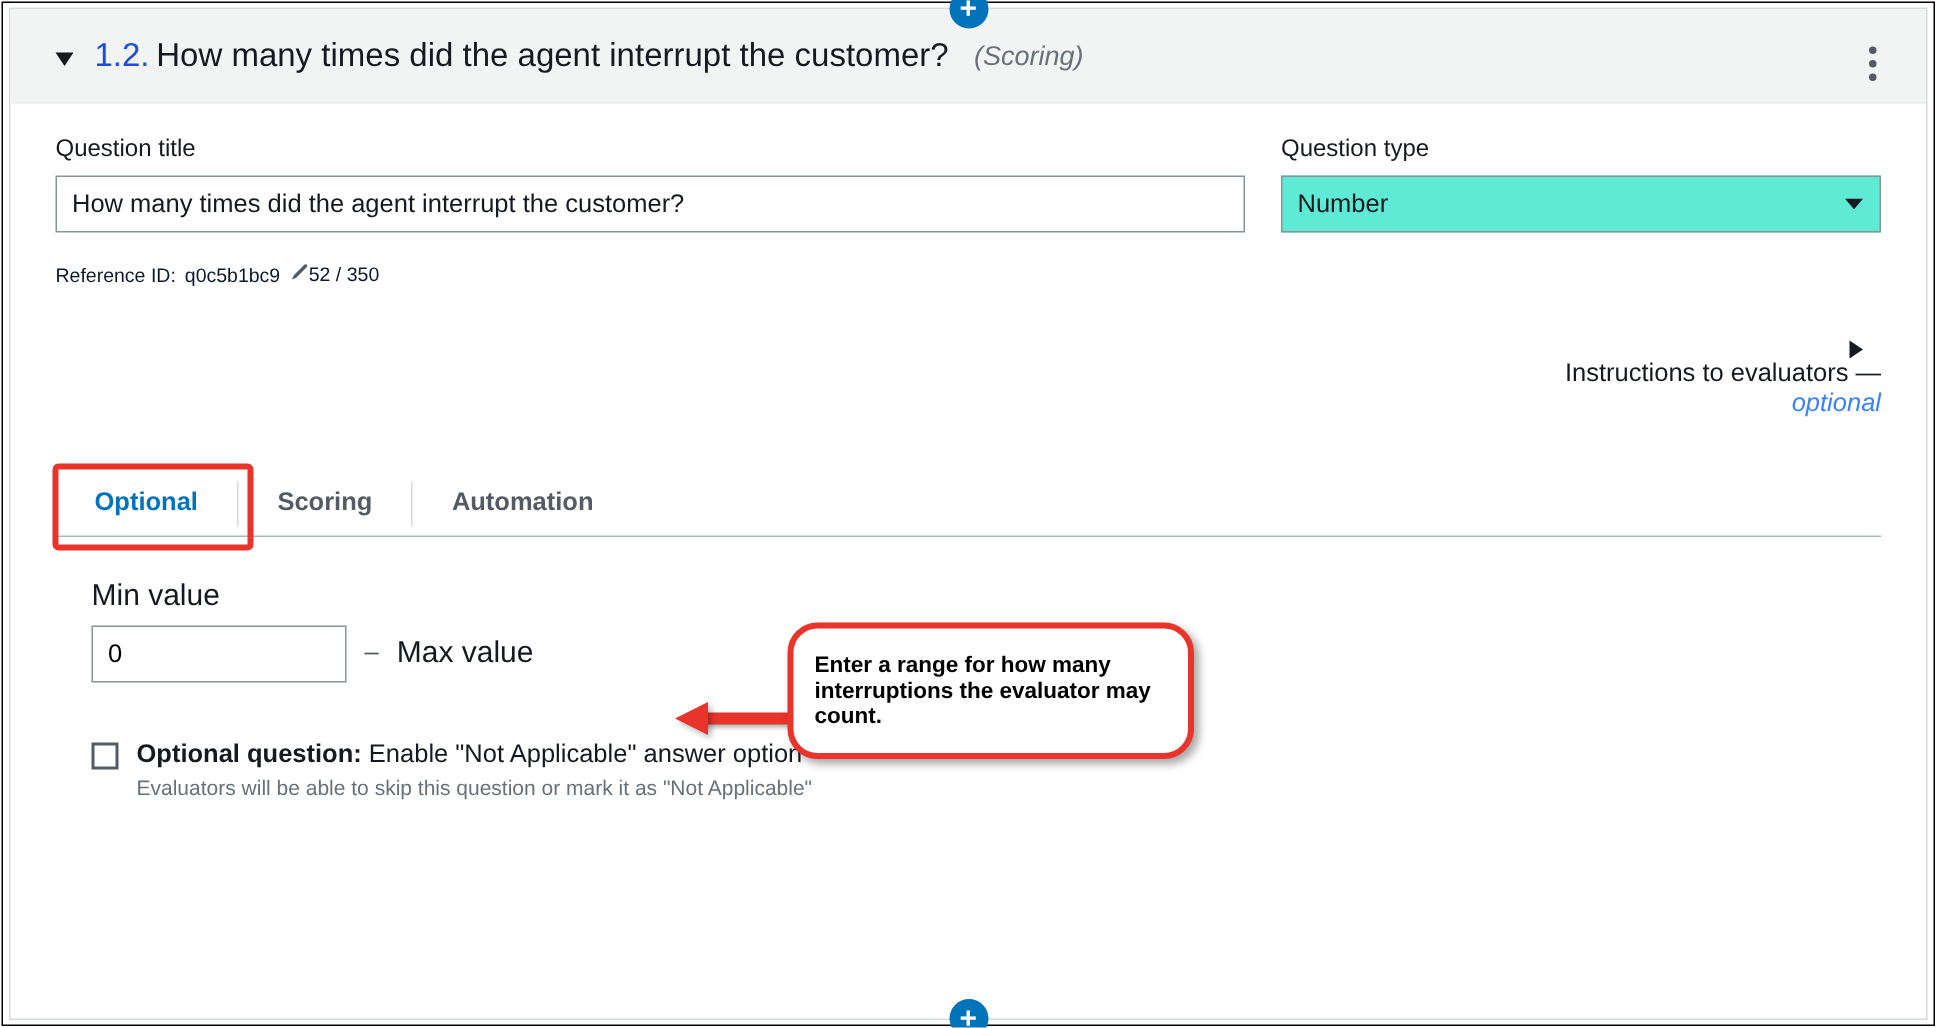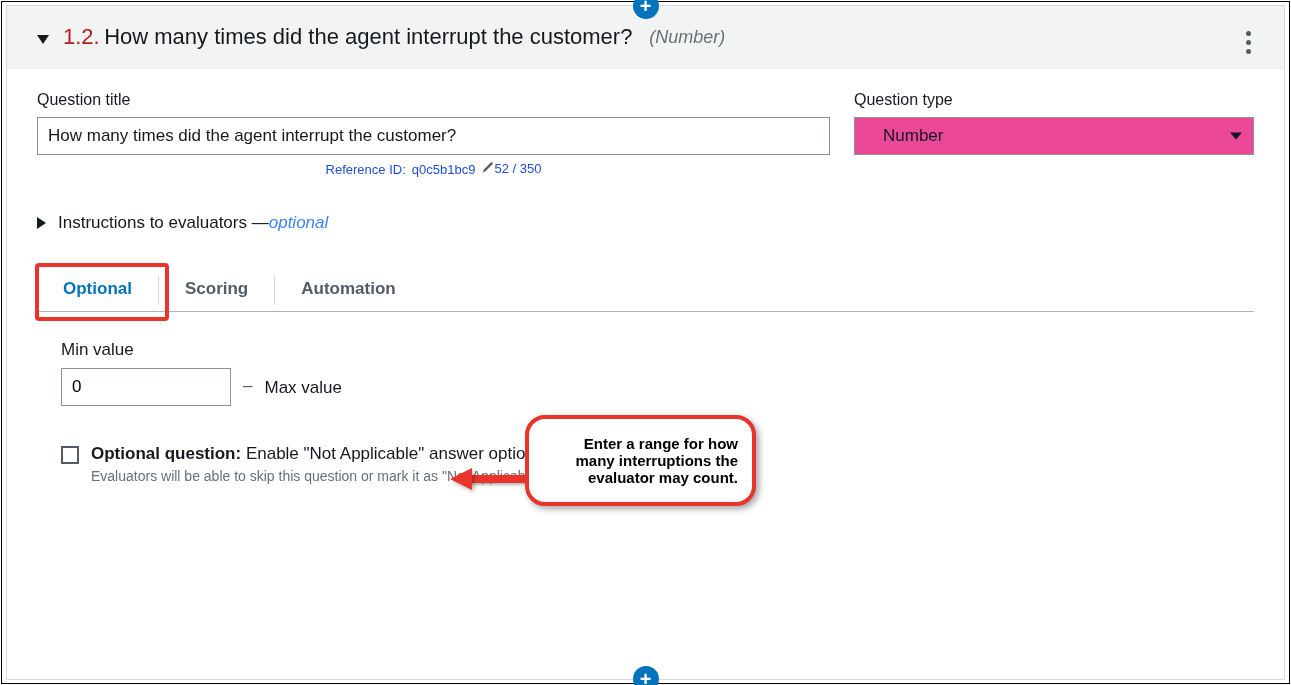--- a/index.html
+++ b/index.html
@@ -59,21 +59,21 @@
   .collapse-toggle {
     width: 0; height: 0;
     border-left: 6px solid transparent;
     border-right: 6px solid transparent;
     border-top: 9px solid #16191f;
     margin-right: 14px;
     margin-top: 4px;
   }
   .question-num {
     font-size: 22px;
-    color: #b91c1c;
+    color: #1d4ed8;
     font-weight: 400;
   }
   .question-text {
     font-size: 22px;
     color: #16191f;
     font-weight: 400;
   }
   .question-type-badge {
     font-size: 18px;
     color: #687078;
@@ -121,55 +121,56 @@
     font-family: inherit;
     color: #16191f;
   }
   .select-wrap {
     position: relative;
     width: 100%;
   }
   .select-input {
     width: 100%;
     border: 1px solid #879596;
-    padding: 8px 32px 8px 28px;
+    padding: 8px 32px 8px 10px;
     font-size: 17px;
     font-family: inherit;
     color: #16191f;
-    background: #ec4899;
+    background: #5eead4;
     text-align: left;
     cursor: pointer;
   }
   .select-caret {
     position: absolute;
     right: 12px;
     top: 50%;
     transform: translateY(-50%);
     width: 0; height: 0;
     border-left: 6px solid transparent;
     border-right: 6px solid transparent;
     border-top: 7px solid #16191f;
   }
   .meta-row {
     display: flex;
-    justify-content: center;
-    margin-top: 6px;
+    justify-content: flex-start;
+    margin-top: 20px;
     font-size: 13px;
-    color: #1d4ed8;
+    color: #0f172a;
   }
   .ref-id { display: flex; align-items: center; gap: 6px; }
   .pencil-icon svg { width: 13px; height: 13px; fill: #545b64; }
 
   .instructions-row {
     margin-top: 36px;
     display: flex;
-    align-items: center;
+    align-items: flex-end;
     font-size: 17px;
     color: #16191f;
     cursor: pointer;
+    flex-direction: column;
   }
   .caret-right {
     width: 0; height: 0;
     border-top: 6px solid transparent;
     border-bottom: 6px solid transparent;
     border-left: 9px solid #16191f;
     margin-right: 12px;
   }
   .optional { font-style: italic; color: #3b82f6; }
 
@@ -210,21 +211,21 @@
   .answers-pane {
     padding: 28px 0 0 24px;
   }
   .range-row {
     display: flex;
     align-items: flex-end;
     gap: 0;
   }
   .range-field { }
   .range-label {
-    font-size: 17px;
+    font-size: 20px;
     color: #16191f;
     display: block;
     margin-bottom: 8px;
   }
   .range-input {
     width: 170px;
     border: 1px solid #879596;
     padding: 8px 10px;
     font-size: 17px;
     font-family: inherit;
@@ -232,26 +233,26 @@
   .range-dash {
     padding: 0 12px 10px 12px;
     font-size: 17px;
     color: #545b64;
   }
 
   .callout {
     position: absolute;
     top: 415px;
     left: 525px;
-    width: 231px;
+    width: 271px;
     background: #fff;
     border: 4px solid #e8342b;
     border-radius: 20px;
     padding: 16px 14px;
-    text-align: right;
+    text-align: left;
     font-weight: 700;
     font-size: 15px;
     color: #000;
     box-shadow: 3px 3px 6px rgba(0,0,0,0.35);
     z-index: 5;
   }
   .arrow {
     position: absolute;
     top: 468px;
     left: 450px;
@@ -302,21 +303,21 @@
     <div class="add-circle add-top">
       <span>+</span>
     </div>
 
     <div class="card-header">
       <div class="collapse-toggle"></div>
       <span class="question-num">1.2.</span>
       <span>&nbsp;</span>
       <span class="question-text">How many times did the agent interrupt the customer?</span>
       <span>&nbsp;&nbsp;</span>
-      <span class="question-type-badge">(Number)</span>
+      <span class="question-type-badge">(Scoring)</span>
       <div class="kebab">
         <span></span>
         <span></span>
         <span></span>
       </div>
     </div>
 
     <div class="card-body">
 
       <div class="fields-row">

